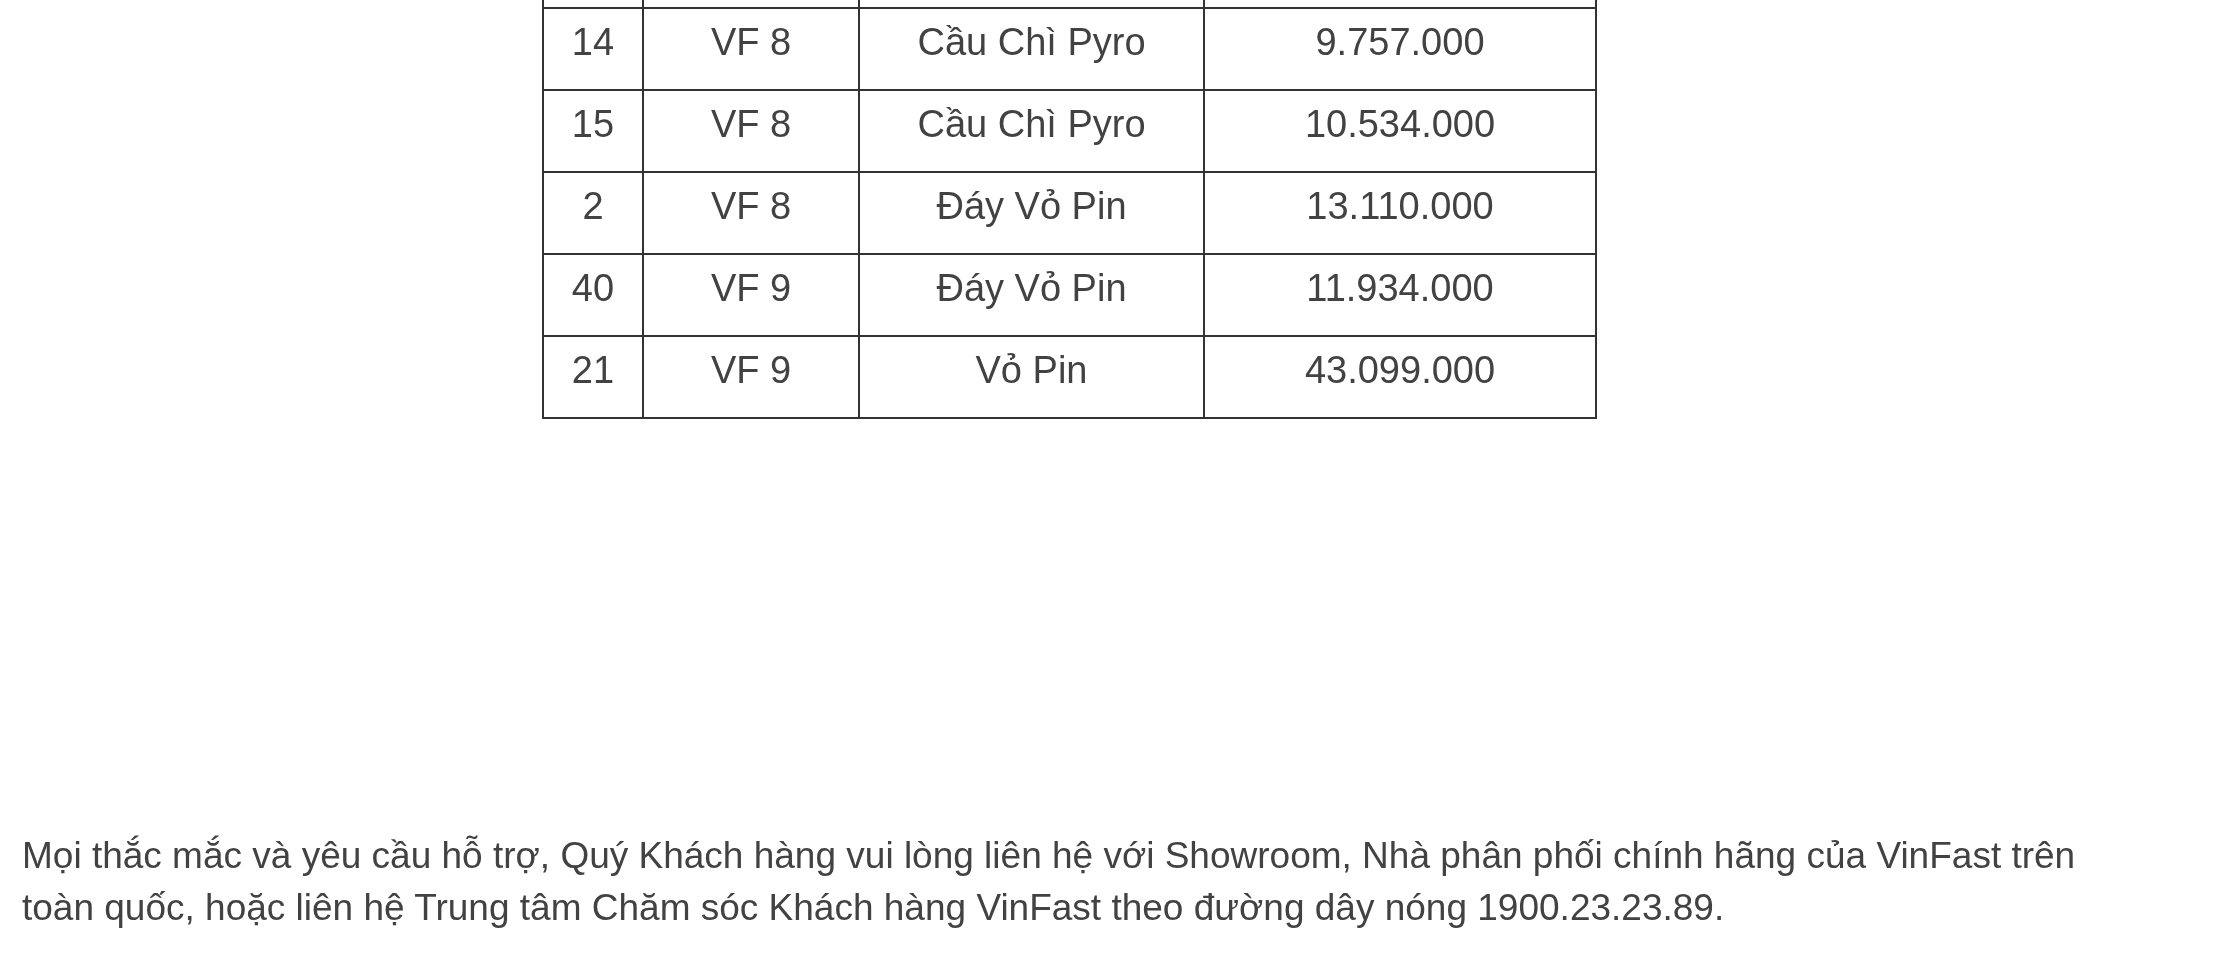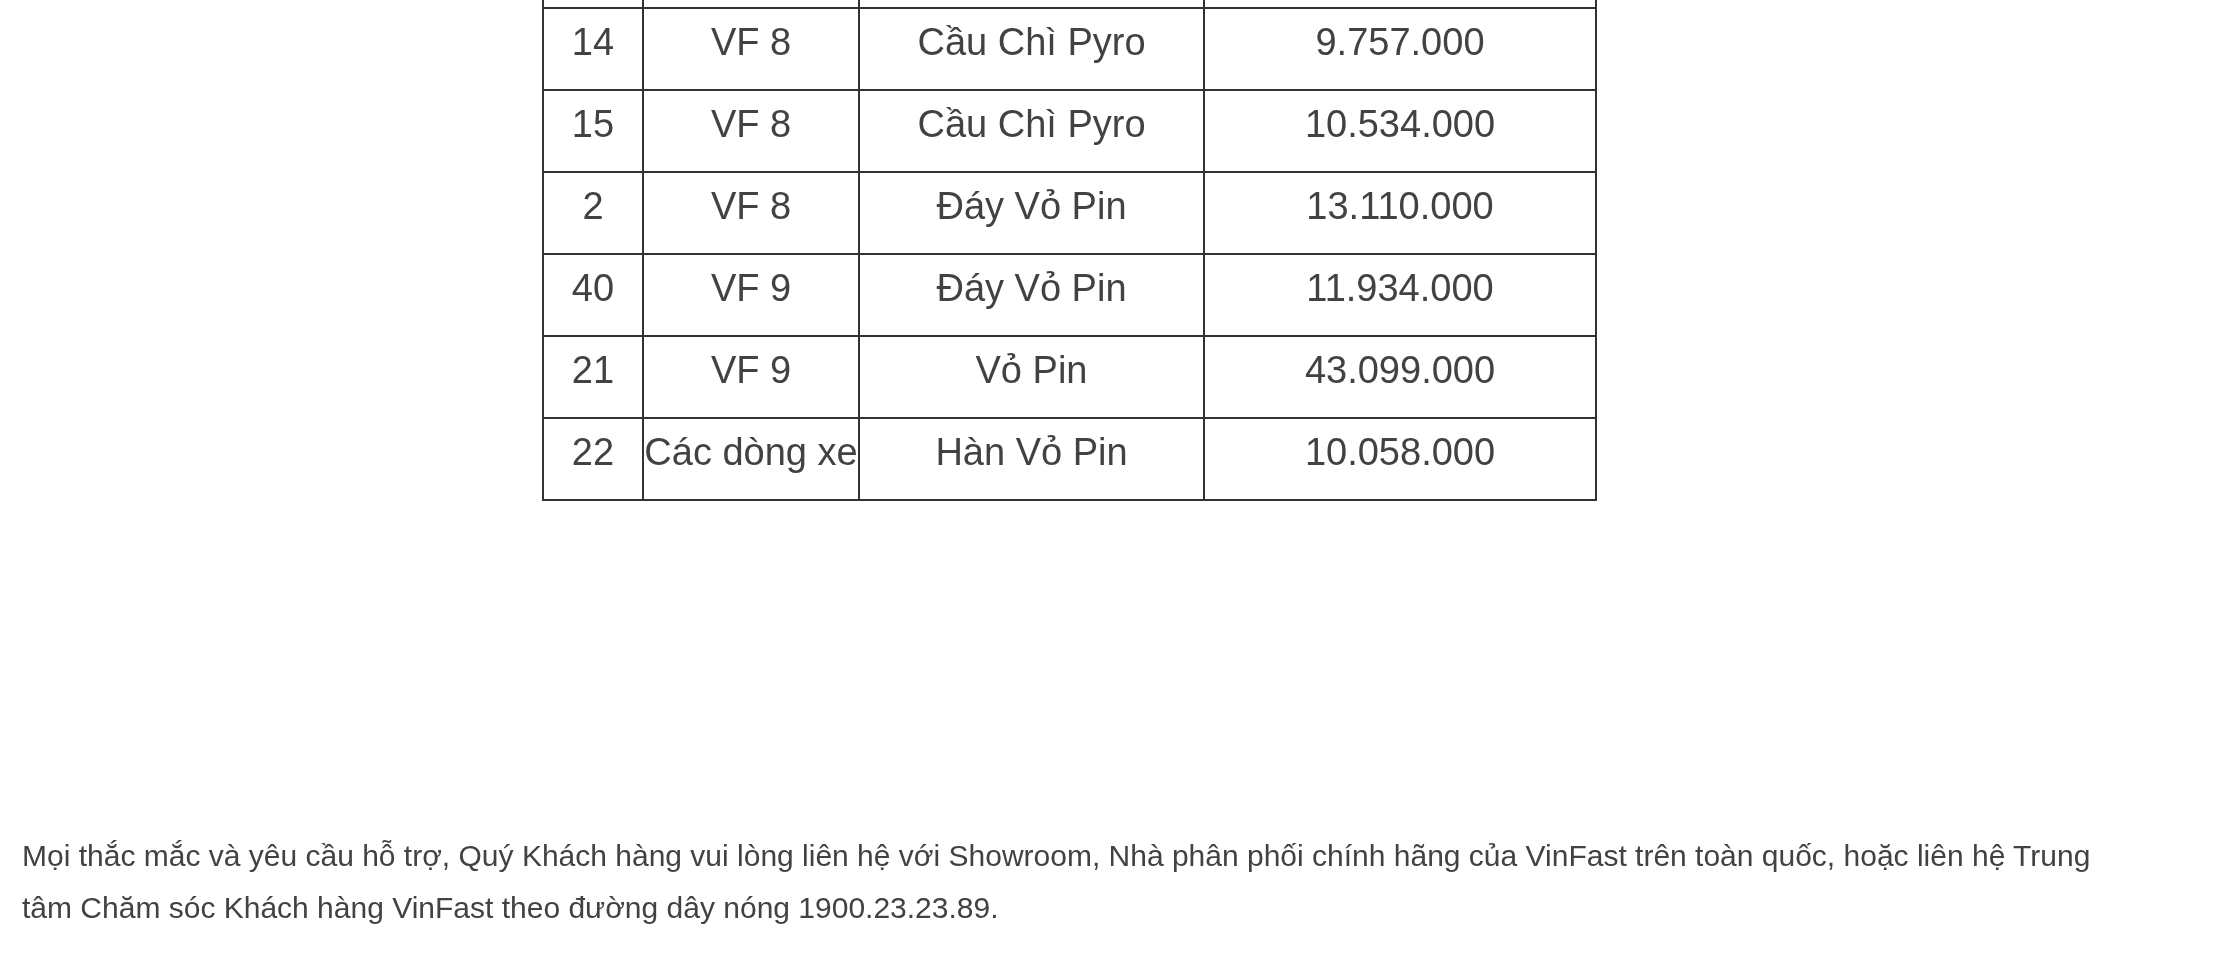--- a/index.html
+++ b/index.html
@@ -34,21 +34,21 @@
     height:8px;
     padding:0;
   }
   .price-table tr.data-row{height:82px;}
 
   .support-note{
     position:absolute;
     left:22px;
     top:830px;
     width:2092px;
-    font-size:30px;
+    font-size:37px;
     line-height:52px;
     color:var(--text);
   }
 </style>
 </head>
 <body>
 
 <table class="price-table">
   <colgroup>
     <col style="width:100px">
@@ -86,22 +86,16 @@
         <td>VF 9</td>
         <td>Đáy Vỏ Pin</td>
         <td>11.934.000</td>
       </tr>
       <tr class="data-row">
         <td>21</td>
         <td>VF 9</td>
         <td>Vỏ Pin</td>
         <td>43.099.000</td>
       </tr>
-      <tr class="data-row">
-        <td>22</td>
-        <td>Các dòng xe</td>
-        <td>Hàn Vỏ Pin</td>
-        <td>10.058.000</td>
-      </tr>
     </tbody>
 </table>
 
 <p class="support-note">Mọi thắc mắc và yêu cầu hỗ trợ, Quý Khách hàng vui lòng liên hệ với Showroom, Nhà phân phối chính hãng của VinFast trên toàn quốc, hoặc liên hệ Trung tâm Chăm sóc Khách hàng VinFast theo đường dây nóng 1900.23.23.89.</p>
 
 </body></html>

